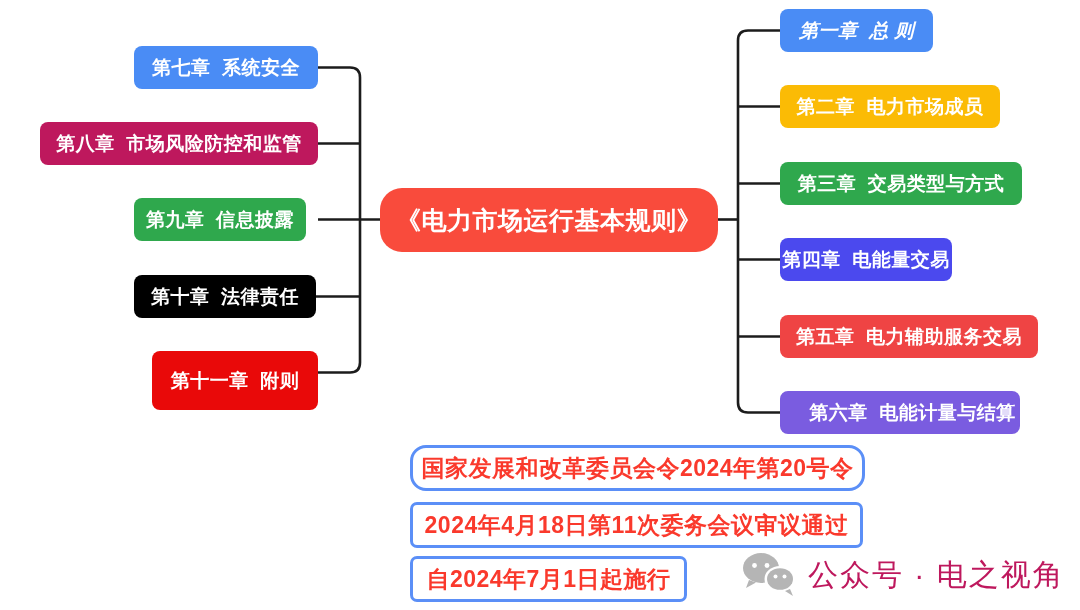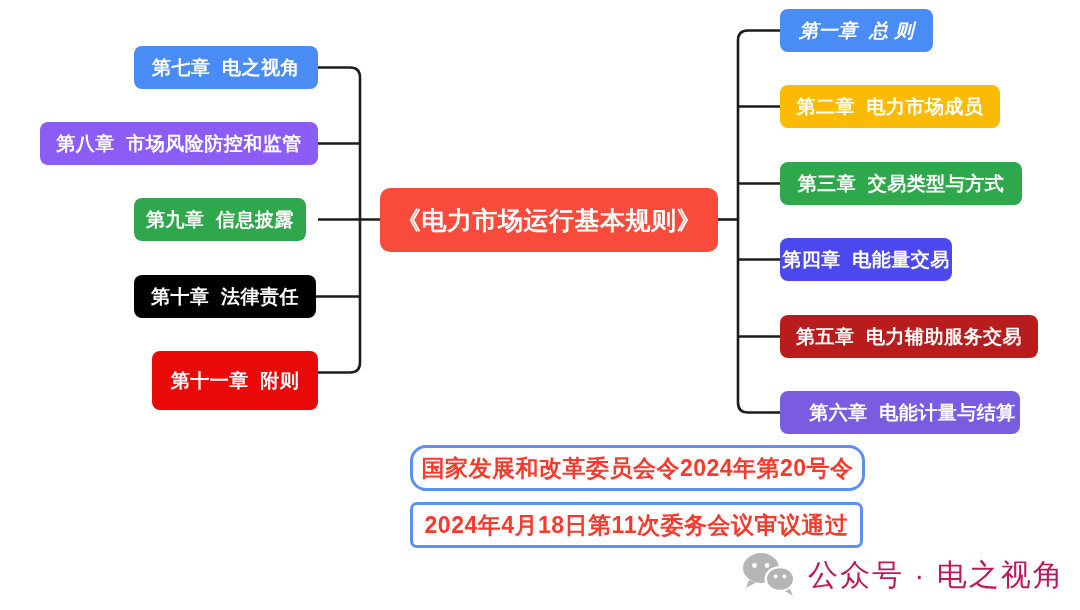--- a/index.html
+++ b/index.html
@@ -24,21 +24,21 @@
     align-items: center;
     justify-content: center;
     border-radius: 8px;
     color: #ffffff;
     font-weight: bold;
     font-size: 19px;
     white-space: pre;
     letter-spacing: 0.5px;
   }
   .node.center-node {
-    border-radius: 10px;
+    border-radius: 22px;
     font-size: 25px;
     letter-spacing: 0.5px;
   }
   .footnote {
     position: absolute;
     display: flex;
     align-items: center;
     justify-content: center;
     background: #ffffff;
     border: 3px solid #5b8ff7;
@@ -79,35 +79,36 @@
     <path class="connector" d="M 780 30.5 H 748 Q 738 30.5 738 40.5 V 402.5 Q 738 412.5 748 412.5 H 780" fill="none" stroke-width="2.6" stroke="#1c1c1c"></path>
     <path class="connector" d="M 738 106.5 H 780" fill="none" stroke-width="2.6" stroke="#1c1c1c"></path>
     <path class="connector" d="M 738 183.5 H 780" fill="none" stroke-width="2.6" stroke="#1c1c1c"></path>
     <path class="connector" d="M 738 259.5 H 780" fill="none" stroke-width="2.6" stroke="#1c1c1c"></path>
     <path class="connector" d="M 738 336.5 H 780" fill="none" stroke-width="2.6" stroke="#1c1c1c"></path>
     <path class="connector" d="M 718 219.5 H 738" fill="none" stroke-width="2.6" stroke="#1c1c1c"></path>
   </svg>
 
   <div class="node center-node" style="left: 380px; top: 188px; width: 338px; height: 64px; background: rgb(249, 75, 60);">《电力市场运行基本规则》</div>
 
-  <div class="node" style="left: 134px; top: 46px; width: 184px; height: 43px; background: rgb(74, 140, 245);">第七章  电之视角</div>
-  <div class="node" style="left: 40px; top: 122px; width: 278px; height: 43px; background: #8b5cf6;">第八章  市场风险防控和监管</div>
+  <div class="node" style="left: 134px; top: 46px; width: 184px; height: 43px; background: rgb(74, 140, 245);">第七章  系统安全</div>
+  <div class="node" style="left: 40px; top: 122px; width: 278px; height: 43px; background: #be185d;">第八章  市场风险防控和监管</div>
   <div class="node" style="left: 134px; top: 198px; width: 172px; height: 43px; background: rgb(47, 168, 77);">第九章  信息披露</div>
   <div class="node" style="left: 134px; top: 275px; width: 182px; height: 43px; background: #000000;">第十章  法律责任</div>
   <div class="node" style="left: 152px; top: 351px; width: 166px; height: 59px; background: rgb(233, 9, 9);">第十一章  附则</div>
 
   <div class="node" style="left: 780px; top: 9px; width: 153px; height: 43px; background: rgb(74, 140, 245); font-style: italic;">第一章  总 则</div>
   <div class="node" style="left: 780px; top: 85px; width: 220px; height: 43px; background: rgb(251, 187, 5);">第二章  电力市场成员</div>
   <div class="node" style="left: 780px; top: 162px; width: 242px; height: 43px; background: rgb(47, 168, 77); text-align: center;">第三章  交易类型与方式</div>
   <div class="node" style="left: 780px; top: 238px; width: 172px; height: 43px; background: rgb(75, 73, 238);">第四章  电能量交易</div>
-  <div class="node" style="left: 780px; top: 315px; width: 258px; height: 43px; background: #b91c1c;">第五章  电力辅助服务交易</div>
+  <div class="node" style="left: 780px; top: 315px; width: 258px; height: 43px; background: #ef4444;">第五章  电力辅助服务交易</div>
   <div class="node" style="left: 780px; top: 391px; width: 240px; height: 43px; background: rgb(122, 92, 224); padding-left: 25px;">第六章  电能计量与结算</div>
 
   <div class="footnote" style="left: 410px; top: 445px; width: 455px; height: 46px; color: rgb(250, 57, 44); border-color: rgb(91, 143, 247); border-radius: 16px;">国家发展和改革委员会令2024年第20号令</div>
   <div class="footnote" style="left: 410px; top: 502px; width: 453px; height: 46px; color: rgb(250, 57, 44); border-color: rgb(91, 143, 247);">2024年4月18日第11次委务会议审议通过</div>
+  <div class="footnote" style="left: 410px; top: 556px; width: 277px; height: 46px; color: rgb(250, 57, 44); border-color: rgb(91, 143, 247);">自2024年7月1日起施行</div>
 
   <div class="watermark">
     <svg class="wechat-icon" viewBox="0 0 58 50">
 
       <ellipse cx="21" cy="18" rx="18" ry="15" fill="#b5b5b5"></ellipse>
       <polygon points="9,30 16,32.5 6,38" fill="#b5b5b5"></polygon>
       <circle cx="14.5" cy="15.5" r="2.4" fill="#ffffff"></circle>
       <circle cx="27" cy="15.5" r="2.4" fill="#ffffff"></circle>
 
       <ellipse cx="40" cy="29" rx="15.5" ry="13" fill="#ffffff"></ellipse>

